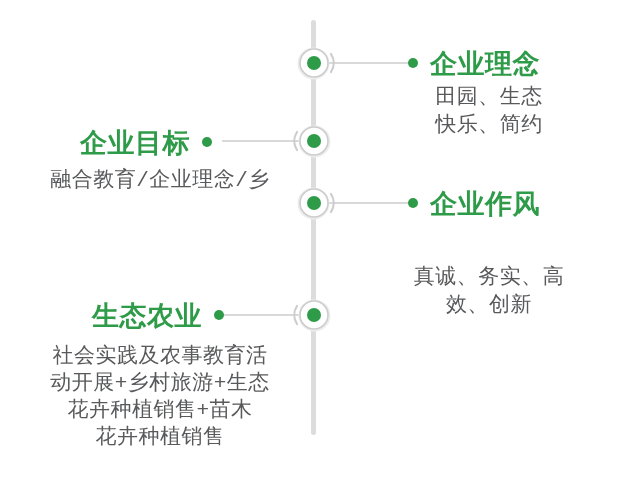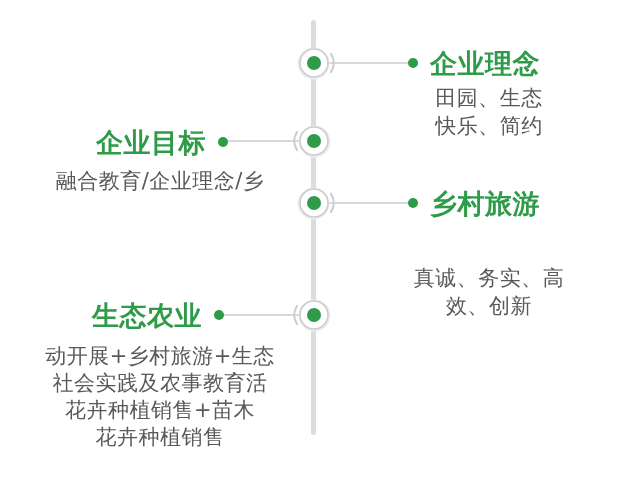--- a/index.html
+++ b/index.html
@@ -66,21 +66,21 @@
   }
   .body {
     position: absolute;
     font-size: 21px;
     line-height: 28px;
     letter-spacing: 0.5px;
     color: var(--body-text);
     text-align: center;
     z-index: 3;
   }
-  .body div { white-space: nowrap; }
+  .body div { white-space: nowrap; font-family: Liberation Mono, monospace; }
   .lh27 { line-height: 27px; }
 </style>
 </head>
 <body>
 
 <div class="canvas">
 
   <div class="vline"></div>
 
   <div class="connector" style="left:328px; top:62px; width:81px;"></div>
@@ -115,41 +115,41 @@
 
   <div class="title-row" style="left:408px; top:49px;">
     <span class="bullet"></span>
     <span class="title">企业理念</span>
   </div>
   <div class="body" style="left:406px; top:84px; width:166px;">
       <div>田园、生态</div>
       <div>快乐、简约</div>
     </div>
 
-  <div class="title-row" style="right:412px; top:128px;">
+  <div class="title-row" style="right:428px; top:128px;">
     <span class="title">企业目标</span>
     <span class="bullet"></span>
   </div>
   <div class="body" style="left:40px; top:167px; width:240px;">
       <div>融合教育/企业理念/乡</div>
     </div>
 
   <div class="title-row" style="left:408px; top:189px;">
     <span class="bullet"></span>
-    <span class="title">乡村旅游</span>
+    <span class="title">企业作风</span>
   </div>
   <div class="body" style="left:406px; top:224px; width:166px;margin-top:40px;">
       <div>真诚、务实、高</div>
       <div>效、创新</div>
     </div>
 
   <div class="title-row" style="right:416px; top:301px;">
     <span class="title">生态农业</span>
     <span class="bullet"></span>
   </div>
   <div class="body lh27" style="left:40px; top:343px; width:240px;">
+      <div>社会实践及农事教育活</div>
       <div>动开展+乡村旅游+生态</div>
-      <div>社会实践及农事教育活</div>
       <div>花卉种植销售+苗木</div>
       <div>花卉种植销售</div>
     </div>
 
 </div>
 
 </body></html>

